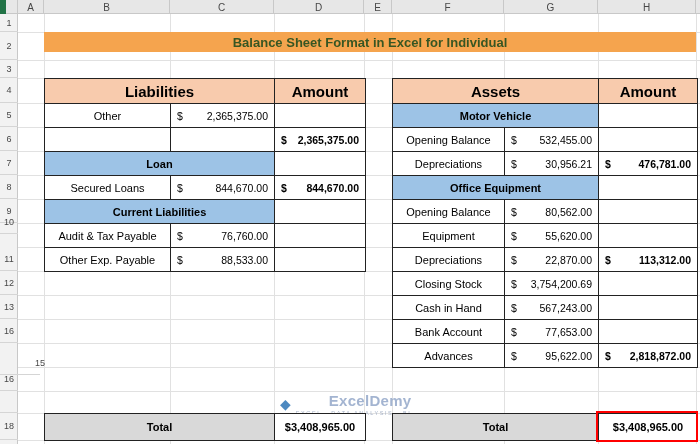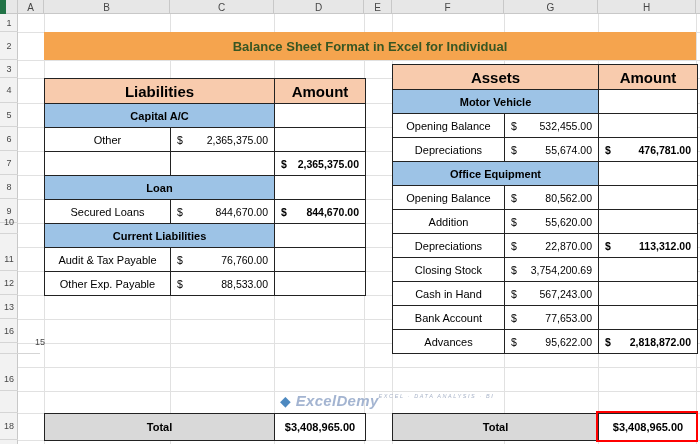--- a/index.html
+++ b/index.html
@@ -12,41 +12,41 @@
   .corner-accent { position:absolute; left:0; top:0; width:6px; height:14px; background:#217346; }
   .gutter-bg { position:absolute; left:0; top:14px; width:18px; height:430px; background:#f2f2f2; border-right:1px solid #c8c8c8; z-index:2; }
   .colhdr { position:absolute; top:0; height:14px; border-right:1px solid #c8c8c8; font-size:10px; color:#474747; display:flex; align-items:center; justify-content:center; z-index:3; }
   .rowhdr { position:absolute; left:0; width:18px; border-bottom:1px solid #d5d5d5; font-size:9px; color:#474747; display:flex; align-items:center; justify-content:center; z-index:3; }
 
   
   .vline { position:absolute; top:14px; height:430px; width:1px; background:#e1e1e1; z-index:0; }
   .hline { position:absolute; left:18px; width:682px; height:1px; background:#e1e1e1; z-index:0; }
 
   
-  .title-band { position:absolute; left:44px; top:32px; width:652px; height:28px; background:#f5a44e;
+  .title-band { position:absolute; left:44px; top:32px; width:652px; height:20px; background:#f5a44e;
     color:#375623; font-weight:bold; font-size:13px; display:flex; align-items:center; justify-content:center; z-index:2; }
 
   
   table.bs { position:absolute; border-collapse:collapse; table-layout:fixed; z-index:2; background:#fff; font-size:11px; color:#000; }
   table.bs td { border:1px solid #222; height:24px; text-align:center; vertical-align:middle; overflow:hidden; padding:0; }
   table.bs tr.rh td { height:25px; }
   table.bs td.c-hdr { background:#f8cbad; font-weight:bold; font-size:15px; }
   table.bs td.c-sec { background:#9dc3e6; font-weight:bold; }
   .acct { display:flex; justify-content:space-between; align-items:center; padding:0 6px; font-size:10.5px; }
   .acct.bld { font-weight:bold; }
   table.bs td.tot { background:#d9d9d9; font-weight:bold; }
   table.bs-total td { height:27px; }
   td.tot-val { font-weight:bold; font-size:11px; }
 
   .red-box { position:absolute; left:596px; top:411px; width:102px; height:31px; border:2px solid #ff0000; z-index:4; pointer-events:none; }
 
   
   .wm { position:absolute; left:280px; top:392px; z-index:1; display:flex; align-items:center; gap:5px; opacity:.85; }
   .wm-diamond { color:#2e75b6; font-size:14px; line-height:14px; }
-  .wm-col { display:flex; flex-direction:row; align-items:flex-start;font-style:italic; }
+  .wm-col { display:flex; flex-direction:column; align-items:flex-end; }
   .wm-brand { font-size:15px; font-weight:bold; color:#94a8c9; letter-spacing:.3px; }
   .wm-tag { font-size:5.5px; letter-spacing:1.6px; color:#9aa7bf; margin-top:1px; white-space:nowrap; }
 </style>
 </head>
 <body>
 
 <div class="sheet" id="sheet">
 
   <div class="hdrband"></div>
   <div class="corner">
@@ -69,24 +69,20 @@
         <col style="width:126px">
         <col style="width:104px">
         <col style="width:91px">
       </colgroup>
     <tbody>
         <tr class="rh">
       <td colspan="2" class="c-hdr">Liabilities</td>
       <td class="c-hdr">Amount</td>
     </tr>
     <tr>
-      <td colspan="2" class="c-sec">Capital A/C</td>
-      <td></td>
-    </tr>
-    <tr>
       <td>Other</td>
       <td>
         <div class="acct">
           <span>$</span>
           <span>2,365,375.00</span>
         </div>
       </td>
       <td></td>
     </tr>
     <tr>
@@ -152,21 +148,21 @@
         <col style="width:91px">
       </colgroup>
     <tbody>
         <tr>
       <td colspan="2" class="tot">Total</td>
       <td class="tot-val">$3,408,965.00</td>
     </tr>
   </tbody>
     </table>
 
-  <table class="bs" style="left:392px; top:64px; width:305px;">
+  <table class="bs" style="left:392px; top:78px; width:305px;">
     <colgroup>
         <col style="width:112px">
         <col style="width:94px">
         <col style="width:99px">
       </colgroup>
     <tbody>
         <tr class="rh">
       <td colspan="2" class="c-hdr">Assets</td>
       <td class="c-hdr">Amount</td>
     </tr>
@@ -182,21 +178,21 @@
           <span>532,455.00</span>
         </div>
       </td>
       <td></td>
     </tr>
     <tr>
       <td>Depreciations</td>
       <td>
         <div class="acct">
           <span>$</span>
-          <span>55,674.00</span>
+          <span>30,956.21</span>
         </div>
       </td>
       <td>
         <div class="acct bld">
           <span>$</span>
           <span>476,781.00</span>
         </div>
       </td>
     </tr>
     <tr>
@@ -207,21 +203,21 @@
       <td>Opening Balance</td>
       <td>
         <div class="acct">
           <span>$</span>
           <span>80,562.00</span>
         </div>
       </td>
       <td></td>
     </tr>
     <tr>
-      <td>Addition</td>
+      <td>Equipment</td>
       <td>
         <div class="acct">
           <span>$</span>
           <span>55,620.00</span>
         </div>
       </td>
       <td></td>
     </tr>
     <tr>
       <td>Depreciations</td>
@@ -343,17 +339,17 @@
     <div class="rowhdr" style="top: 103px; height: 24px;">5</div>
     <div class="rowhdr" style="top: 127px; height: 24px;">6</div>
     <div class="rowhdr" style="top: 151px; height: 24px;">7</div>
     <div class="rowhdr" style="top: 175px; height: 24px;">8</div>
     <div class="rowhdr" style="top: 199px; height: 24px;">9</div>
     <div class="rowhdr" style="top: 210px; height: 24px;">10</div>
     <div class="rowhdr" style="top: 247px; height: 24px;">11</div>
     <div class="rowhdr" style="top: 271px; height: 24px;">12</div>
     <div class="rowhdr" style="top: 295px; height: 24px;">13</div>
     <div class="rowhdr" style="top: 319px; height: 24px;">16</div>
-    <div class="rowhdr" style="top: 330px; height: 24px; padding-left: 40px;">15</div>
+    <div class="rowhdr" style="top: 351px; height: 24px; padding-left: 40px;">15</div>
     <div class="rowhdr" style="top: 367px; height: 24px;">16</div>
     <div class="rowhdr" style="top: 391px; height: 22px;"></div>
     <div class="rowhdr" style="top: 413px; height: 27px;">18</div>
   </div>
 
 </body></html>

